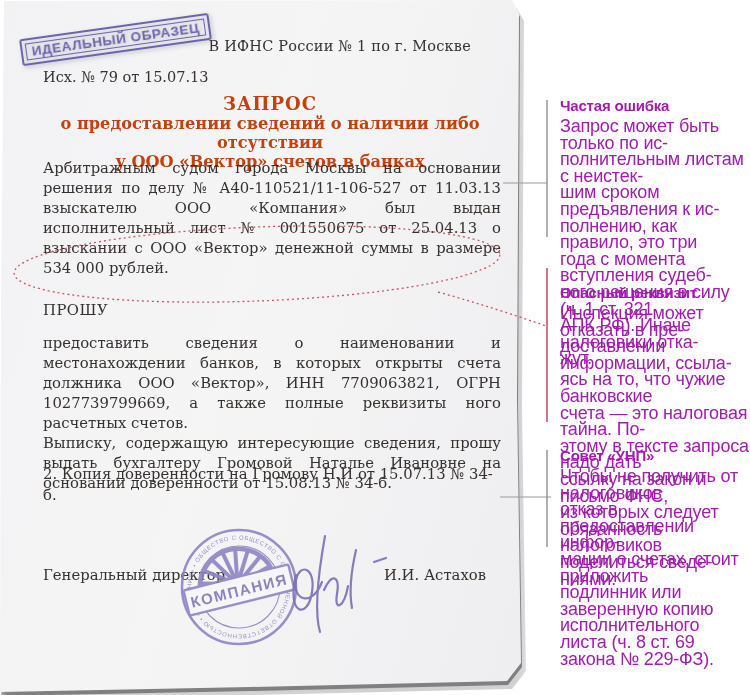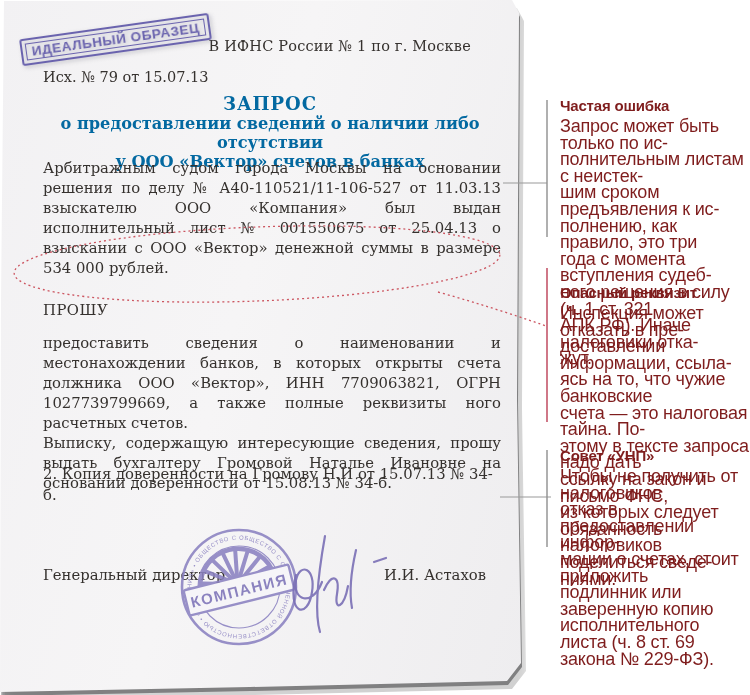--- a/index.html
+++ b/index.html
@@ -21,21 +21,21 @@
     background:linear-gradient(105deg,#f2f1f3 0%,#f6f5f6 45%,#eeedef 100%);
   }
   .doc{position:absolute;left:8px;top:0;width:524px;height:695px;
        font-family:"DejaVu Serif","Liberation Serif",serif;color:#35312e;}
 
   .recipient{position:absolute;top:38px;left:0;width:463px;text-align:right;
              font-size:14.5px;letter-spacing:.2px;}
   .out-ref{position:absolute;top:69px;left:35px;font-size:14.5px;}
 
   .doc-title{position:absolute;top:93px;left:0;width:524px;text-align:center;
-             font-weight:bold;color:#0369a1;}
+             font-weight:bold;color:#c2410c;}
   .doc-title .t1{font-size:18px;line-height:21px;letter-spacing:1px;}
   .doc-title .t2{font-size:16.2px;line-height:19px;}
 
   .body-block{position:absolute;left:35px;width:458px;font-size:14.8px;
               line-height:20px;text-align:justify;}
   .body-block p{margin:0;}
   .paras{top:158px;}
   .request-word{position:absolute;left:35px;top:301px;font-size:14.8px;letter-spacing:.5px;}
   .request-block{top:333px;}
   .attach-block{top:464px;text-align:left;}
@@ -50,21 +50,21 @@
     position:absolute;left:20px;top:26px;transform:rotate(-8deg);
     border:2px solid #6a63ae;border-radius:3px;padding:4px 9px;
     color:#6a63ae;font-weight:bold;font-size:13.5px;letter-spacing:.6px;
     outline:1px solid #6a63ae;outline-offset:-6px;
     background:rgba(255,255,255,.25);
     filter:drop-shadow(2px 2px 2px rgba(90,90,110,.35));
     font-family:"Liberation Sans",sans-serif;white-space:nowrap;
   }
 
   
-  .ann{position:absolute;left:560px;width:190px;color:#7f1d1d;}
+  .ann{position:absolute;left:560px;width:190px;color:#a21caf;}
   .ann-h{font-size:15px;font-weight:bold;line-height:18px;margin:0 0 3px 0;letter-spacing:-.2px;}
   .ann-body{font-size:18px;line-height:16.6px;white-space:pre-line;letter-spacing:-.2px;}
   .ann1{top:97px;} .ann2{top:265px;margin-top:19px;} .ann3{top:447px;}
 
   
   .overlay{position:absolute;left:0;top:0;width:750px;height:695px;pointer-events:none;}
 
   .stamp-svg{position:absolute;left:178px;top:526px;opacity:.88;}
   .signature-svg{position:absolute;left:278px;top:520px;opacity:.9;}
 </style>

